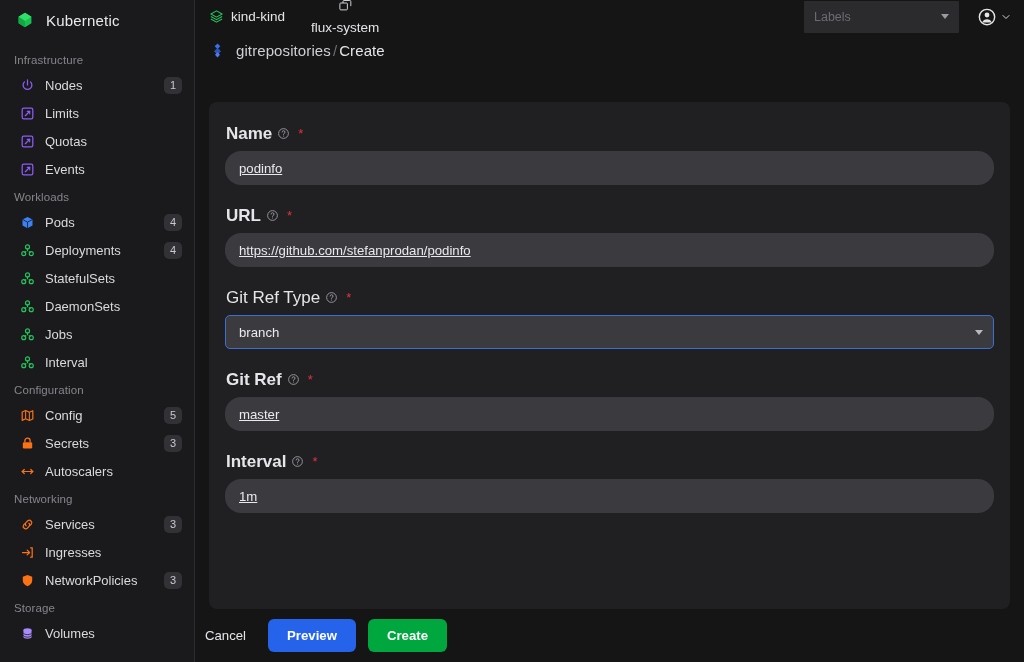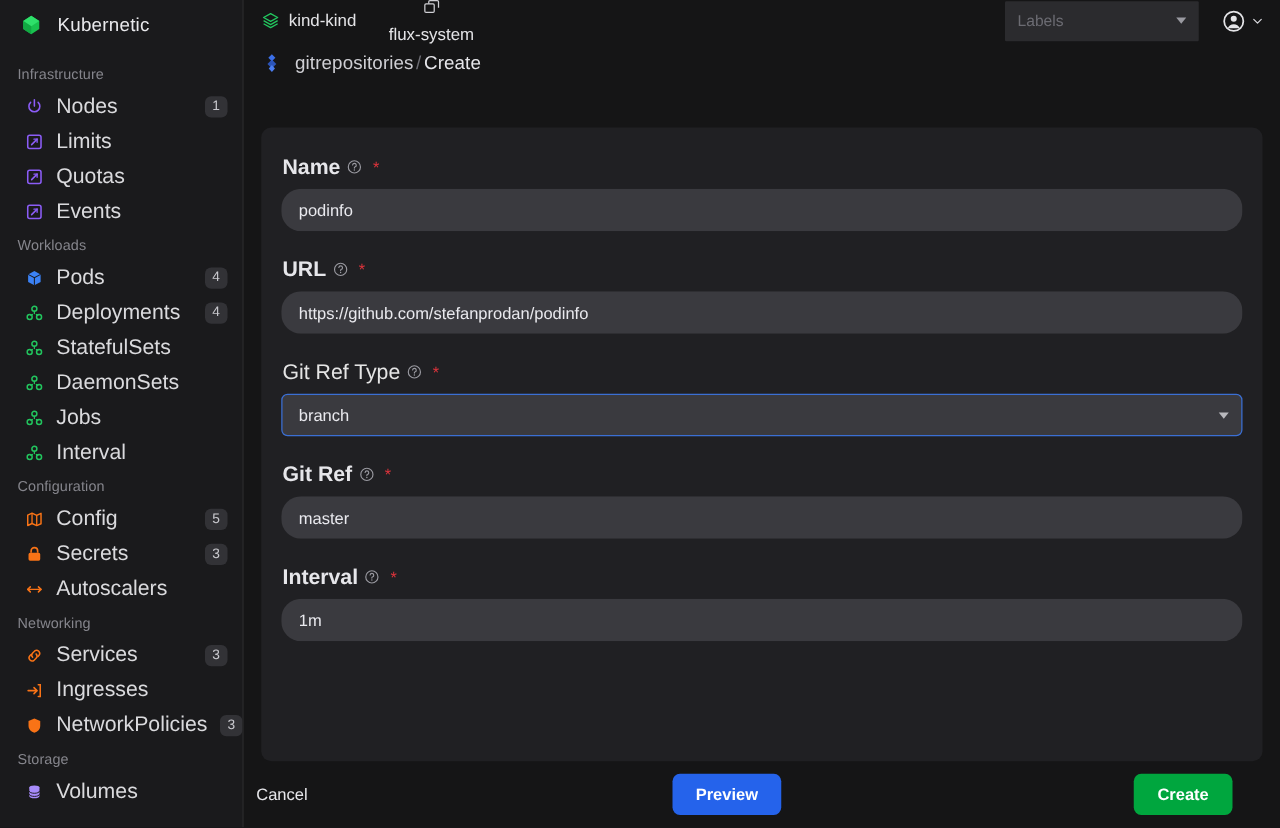--- a/index.html
+++ b/index.html
@@ -32,21 +32,21 @@
   .nav-section {
     font-size: 11.5px; color: #85858c; padding: 8px 0 5px 14px;
     letter-spacing: .1px;
   }
   .nav-item {
     display: flex; align-items: center; gap: 10px;
     height: 28px; padding: 0 12px 0 20px;
     cursor: pointer; position: relative;
   }
   .nav-ico { width: 15px; height: 15px; flex: 0 0 15px; display: block; }
-  .nav-label { font-size: 17px; color: #dadadd; flex: 1 1 auto; white-space: nowrap; }
+  .nav-label { font-size: 13px; color: #dadadd; flex: 1 1 auto; white-space: nowrap; }
   .nav-badge {
     font-size: 11px; color: #c9c9ce; background: #323236;
     border-radius: 5px; padding: 1px 6px; min-width: 18px;
     text-align: center; line-height: 15px;
   }
 
   
   .main { flex: 1 1 auto; height: 662px; position: relative; background: #151516; }
   .topbar {
     height: 33px; display: flex; align-items: center;
@@ -93,37 +93,38 @@
   }
   .flabel-txt { font-size: 17px; color: #e6e6ea; font-weight: bold; }
   .flabel-txt.thin { font-weight: 400; color: #e5e5e5; }
   .help-ico { width: 13px; height: 13px; display: block; }
   .req { color: #e0343c; font-size: 13px; line-height: 8px; margin-left: 3px; }
   .input {
     height: 34px; background: #3a3a3f; border-radius: 16px;
     display: flex; align-items: center; padding: 0 13px;
     font-size: 13.2px; color: #e9e9ee; border: 1px solid transparent;
     cursor: text;
+    text-decoration: underline;
   }
   .select {
     height: 34px; background: #3a3a3f; border-radius: 5px;
     display: flex; align-items: center; padding: 0 10px 0 13px;
     font-size: 13.2px; color: #e9e9ee;
     border: 1px solid #3b6fd4; cursor: pointer;
   }
   .select .val { flex: 1 1 auto; }
   .select-caret {
     width: 0; height: 0; border-left: 4px solid transparent;
     border-right: 4px solid transparent; border-top: 5px solid #b8b8bd;
   }
 
   
   .footer {
-    position: absolute; left: 0; right: 16px; bottom: 0; height: 53px;
-    display: flex; align-items: center; justify-content: space-between;
+    position: absolute; left: 0; right: 4px; bottom: 0; height: 53px;
+    display: flex; align-items: center; justify-content: flex-start;
     gap: 12px; padding-right: 22px;
   }
   .btn { border: none; border-radius: 6px; font-size: 13.2px; cursor: pointer;
          font-family: "Liberation Sans", sans-serif; }
   .btn-text { background: transparent; color: #e7e7eb; padding: 8px 10px; }
   .btn-primary { background: #2563eb; color: #ffffff; padding: 9px 19px; font-weight: bold; }
   .btn-success { background: #00a63e; color: #ffffff; padding: 9px 19px; font-weight: bold; }
 </style>
 </head>
 <body>

